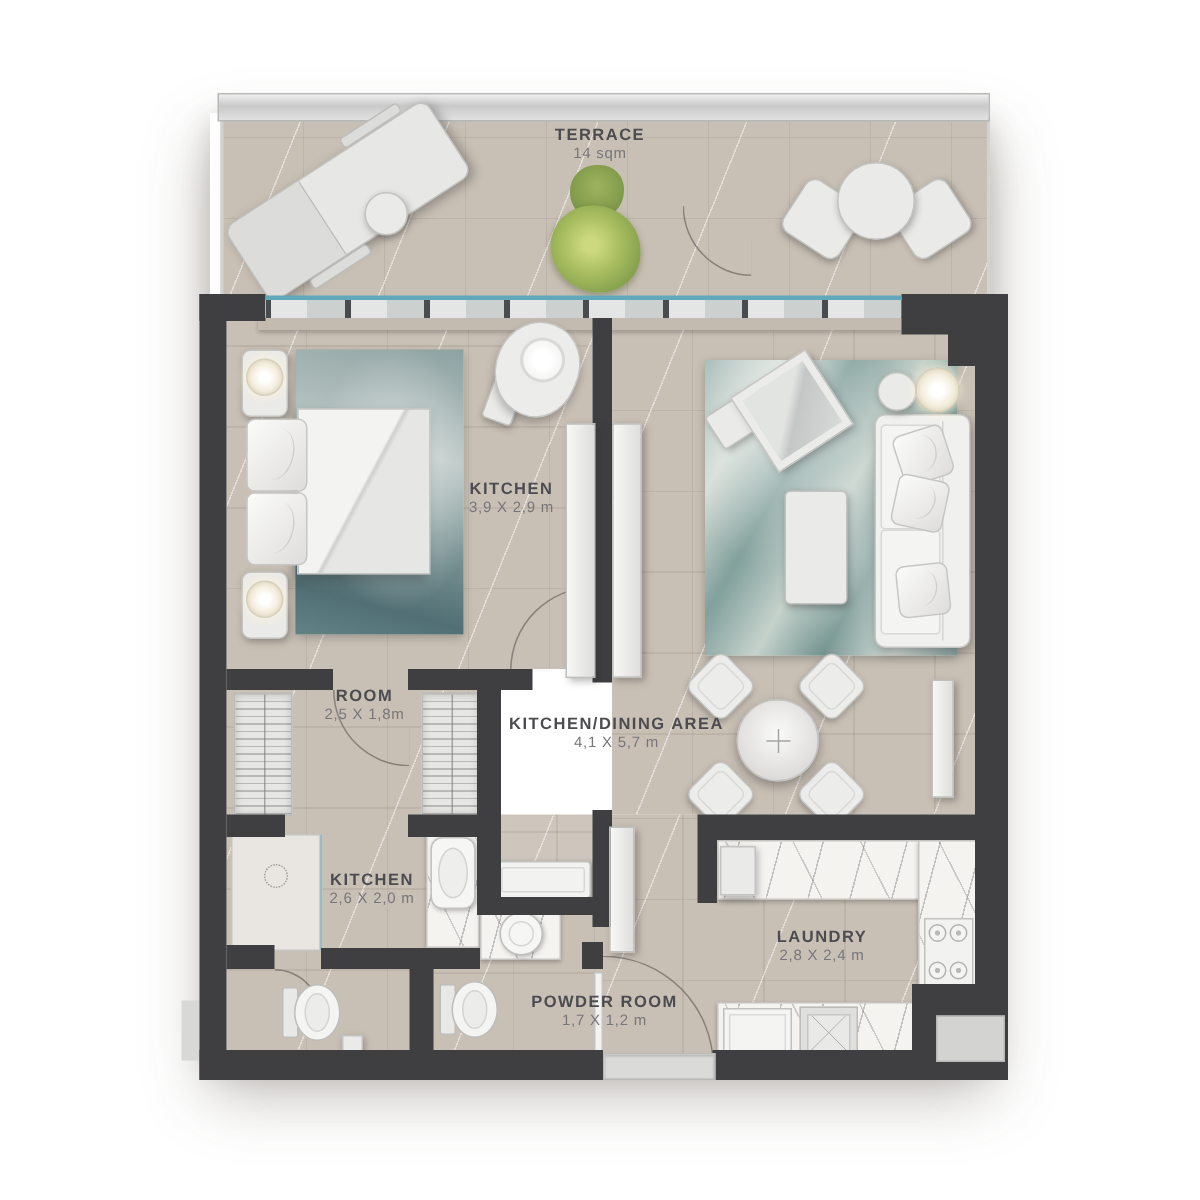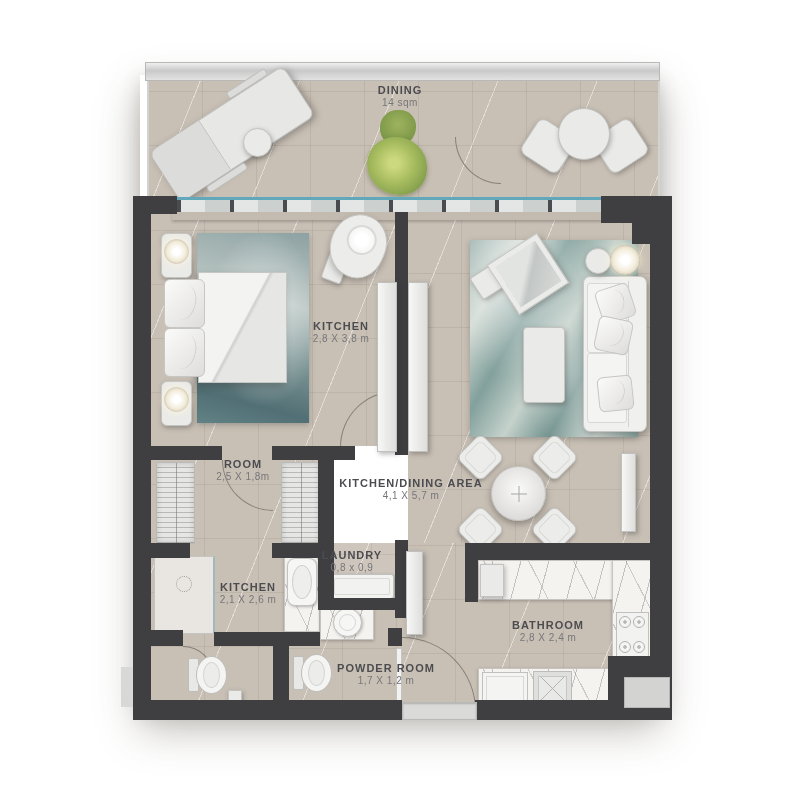--- a/index.html
+++ b/index.html
@@ -222,45 +222,41 @@
     <div class="burner" style="left:16px;top:3px"></div>
     <div class="burner" style="left:2px;top:28px"></div>
     <div class="burner" style="left:16px;top:28px"></div>
   </div>
   <div class="abs marble" style="left:478px;top:668px;width:134px;height:39px"></div>
   <div class="abs kcab" style="left:482px;top:672px;width:44px;height:32px"></div>
   <div class="abs ksink" style="left:533px;top:671px;width:37px;height:33px"></div>
   <div class="abs inset-gray" style="left:624px;top:677px;width:44px;height:29px"></div>
 
   <div class="abs lbl" style="left:300px;top:84px;width:200px">
-    <div class="lbl-name">DINING</div>
+    <div class="lbl-name">TERRACE</div>
     <div class="lbl-dims">14 sqm</div>
   </div>
   <div class="abs lbl" style="left:281px;top:320px;width:120px">
     <div class="lbl-name">KITCHEN</div>
-    <div class="lbl-dims">2,8 X 3,8 m</div>
+    <div class="lbl-dims">3,9 X 2,9 m</div>
   </div>
   <div class="abs lbl" style="left:321px;top:477px;width:180px">
     <div class="lbl-name">KITCHEN/DINING AREA</div>
     <div class="lbl-dims">4,1 X 5,7 m</div>
   </div>
   <div class="abs lbl" style="left:193px;top:458px;width:100px">
     <div class="lbl-name">ROOM</div>
     <div class="lbl-dims">2,5 X 1,8m</div>
   </div>
   <div class="abs lbl" style="left:188px;top:581px;width:120px">
     <div class="lbl-name">KITCHEN</div>
-    <div class="lbl-dims">2,1 X 2,6 m</div>
-  </div>
-  <div class="abs lbl" style="left:292px;top:549px;width:120px">
-    <div class="lbl-name">LAUNDRY</div>
-    <div class="lbl-dims">0,8 x 0,9</div>
-  </div>
-  <div class="abs lbl" style="left:316px;top:662px;width:140px">
+    <div class="lbl-dims">2,6 X 2,0 m</div>
+  </div>
+  <div class="abs lbl" style="left:333px;top:662px;width:140px">
     <div class="lbl-name">POWDER ROOM</div>
     <div class="lbl-dims">1,7 X 1,2 m</div>
   </div>
   <div class="abs lbl" style="left:488px;top:619px;width:120px">
-    <div class="lbl-name">BATHROOM</div>
+    <div class="lbl-name">LAUNDRY</div>
     <div class="lbl-dims">2,8 X 2,4 m</div>
   </div>
 
 </div>
 
 </body></html>

